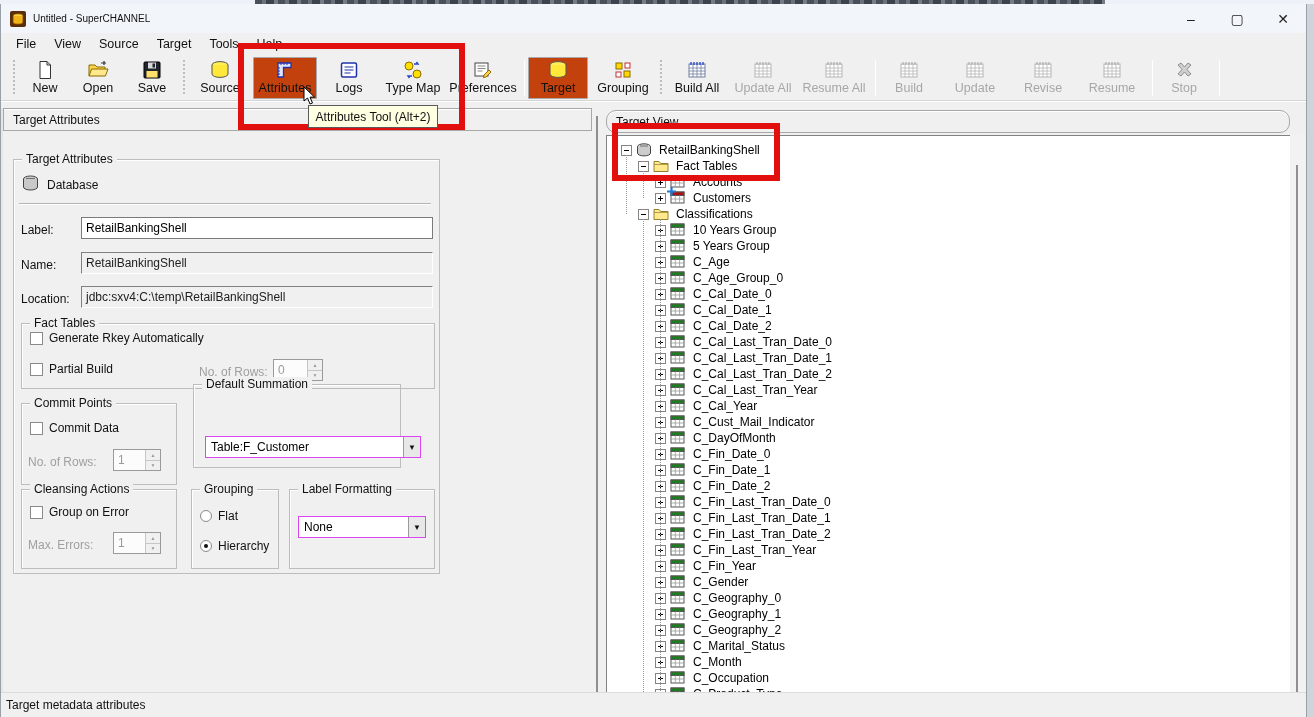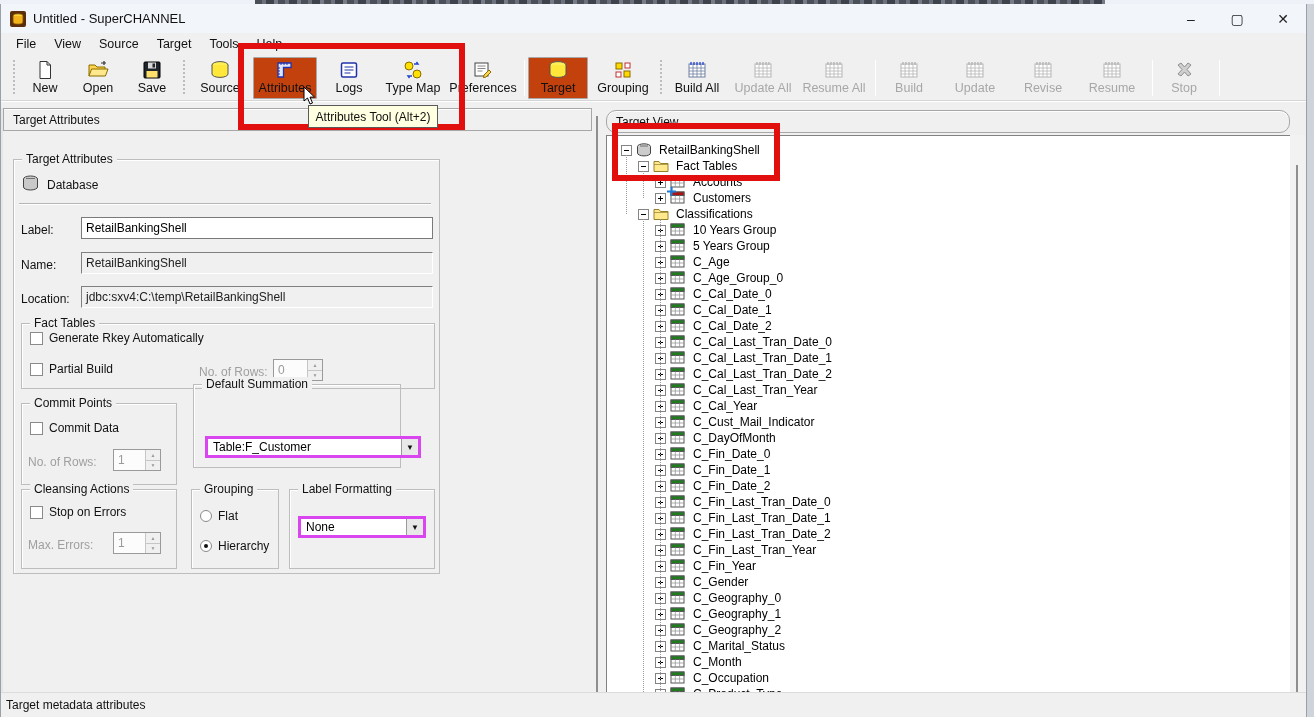--- a/index.html
+++ b/index.html
@@ -10,21 +10,21 @@
   
   .top-sliver { position:absolute; left:0; top:0; width:1314px; height:4px; background:#eef2f8; }
   .top-sliver .dark { position:absolute; left:255px; top:0; width:850px; height:4px;
      background:repeating-linear-gradient(90deg,#4a4f58 0 7px,#6a707c 7px 11px,#3d424b 11px 19px,#757b87 19px 23px); }
 
   
   .window { position:absolute; left:0; top:4px; width:1307px; height:713px; background:#f0f0f0;
             border-left:1px solid #9aa0a8; border-right:1px solid #9aa0a8; }
 
   .titlebar { height:29px; background:#f2f6fb; display:flex; align-items:center; padding-left:9px; }
-  .titlebar .title { font-size:13px; color:#111; margin-left:7px; }
+  .titlebar .title { font-size:10px; color:#111; margin-left:7px; }
   .win-controls { margin-left:auto; display:flex; height:100%; }
   .win-btn { width:46px; height:100%; display:flex; align-items:center; justify-content:center;
              font-size:14px; color:#222; }
 
   .menubar { height:22px; background:#f0f0f0; display:flex; align-items:center; padding-left:6px; }
   .menu-item { font-size:12.5px; color:#111; padding:2px 9px; }
 
   .toolbar { position:relative; height:46px; background:#f0f0f0; display:flex; align-items:center;
              padding-left:10px; border-bottom:1px solid #d5d5d5; box-shadow:0 1px 0 #ffffff; }
   .tb-grip { width:8px; height:36px; margin-right:2px;
@@ -87,21 +87,21 @@
                            border-radius:50%; background:#111; }
 
   .spinner { position:absolute; width:50px; height:22px; border:1px solid #9a9a9a; background:#fcfcfc;
              display:flex; }
   .spinner .val { flex:1; font-size:12px; color:#9a9a9a; display:flex; align-items:center; padding-left:4px; }
   .spinner .btns { width:15px; border-left:1px solid #c6c6c6; display:flex; flex-direction:column; }
   .spinner .btns div { flex:1; display:flex; align-items:center; justify-content:center;
                        font-size:5px; color:#9a9a9a; background:#f0f0f0; }
   .spinner .btns div:first-child { border-bottom:1px solid #c6c6c6; }
 
-  .dropdown { position:absolute; height:22px; background:#fff; border:3px solid #d946ef; display:flex; }
+  .dropdown { position:absolute; height:22px; background:#fff; border:1px solid #d946ef; display:flex; }
   .dropdown .dval { flex:1; font-size:12px; color:#000; display:flex; align-items:center; padding-left:5px; }
   .dropdown .dbtn { width:17px; background:#e8e8e8; border-left:1px solid #9a9a9a;
                     display:flex; align-items:center; justify-content:center; font-size:8px; color:#111; }
 
   .hsep { position:absolute; height:1px; background:#b5b5b5; box-shadow:0 1px 0 #fff; }
 
   .statusbar { position:absolute; left:0; bottom:0; width:1305px; height:25px; background:#f0f0f0;
                border-top:1px solid #dcdcdc; font-size:12px; color:#111; display:flex;
                align-items:center; padding-left:5px; }
 
@@ -404,21 +404,21 @@
           <div class="dropdown" style="left:202px; top:305px; width:216px;">
             <div class="dval">Table:F_Customer</div>
             <div class="dbtn">▼</div>
           </div>
 
           <div class="group" style="left:18px; top:358px; width:156px; height:80px;">
             <div class="gtitle">Cleansing Actions</div>
           </div>
           <div class="checkbox" style="left:27px; top:374px;">
             <span class="box"></span>
-            <span>Stop on Errors</span>
+            <span>Group on Error</span>
           </div>
           <div class="lblrow gray" style="left:25px; top:407px;">Max. Errors:</div>
           <div class="spinner" style="left:110px; top:401px; width:48px;">
             <div class="val">1</div>
             <div class="btns">
                 <div>▲</div>
                 <div>▼</div>
               </div>
           </div>
 

